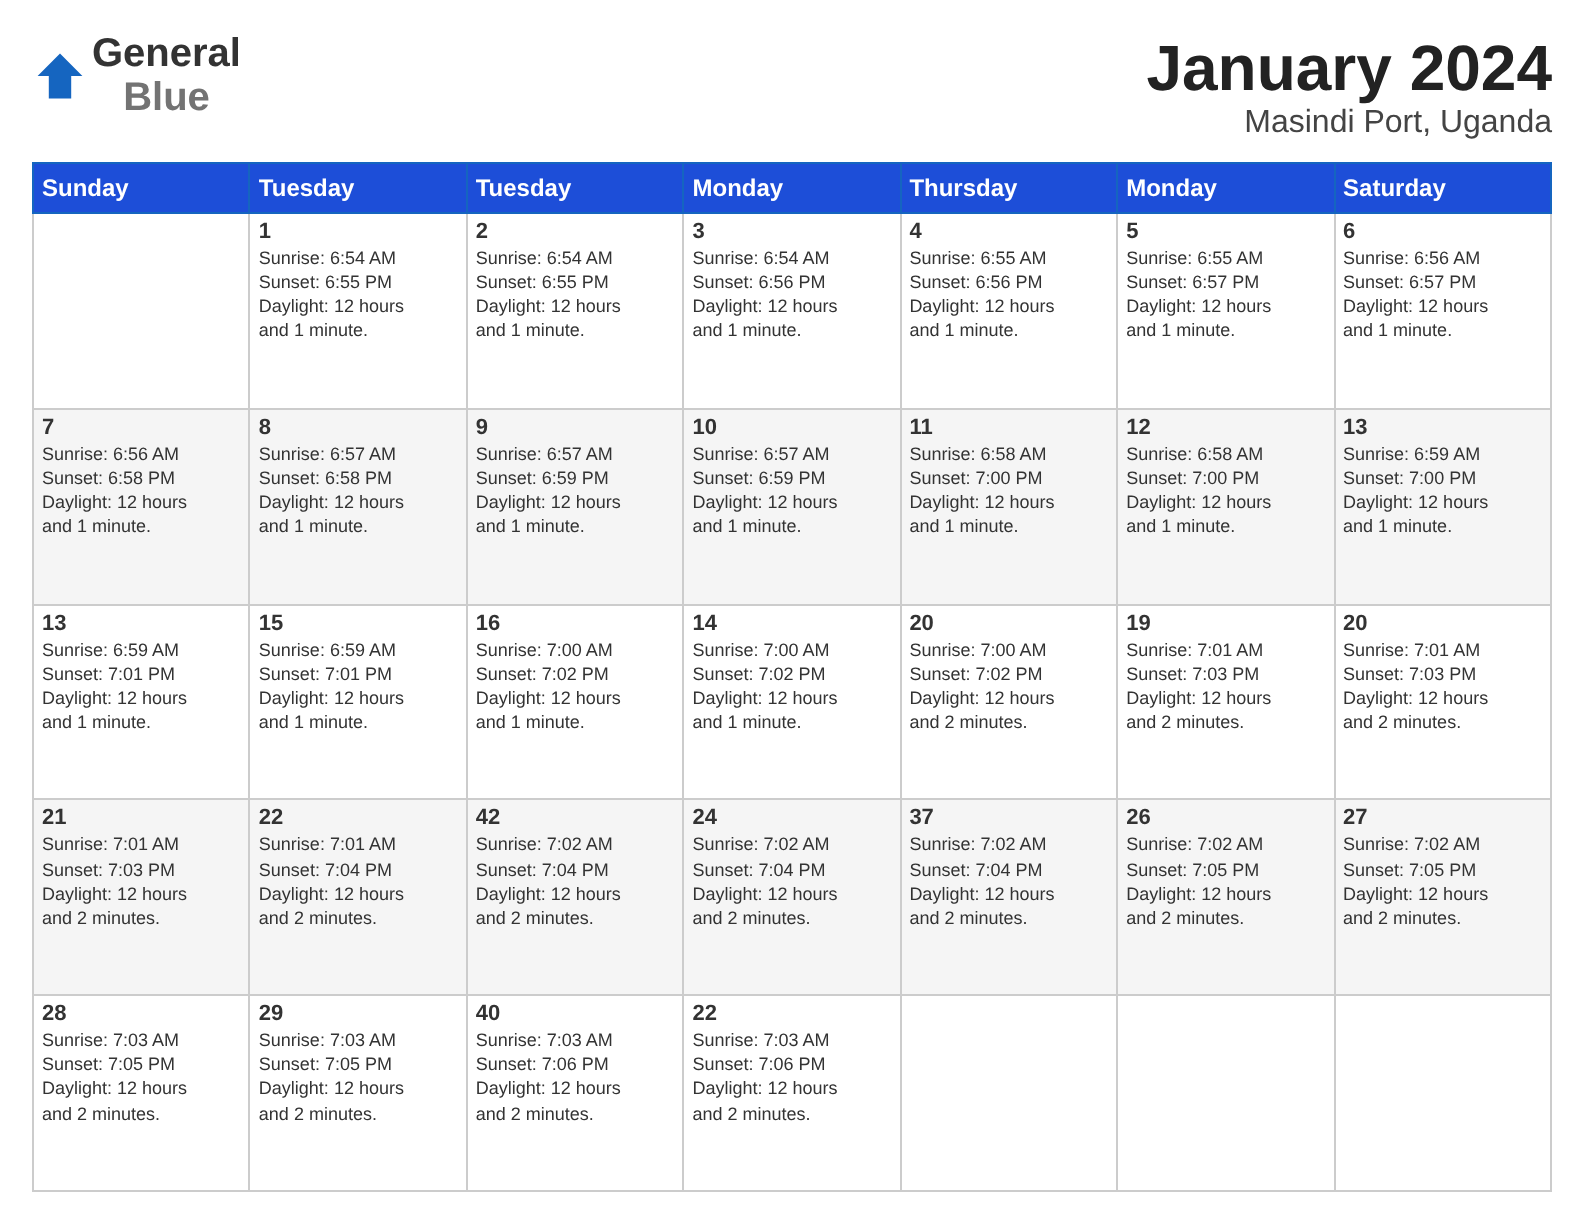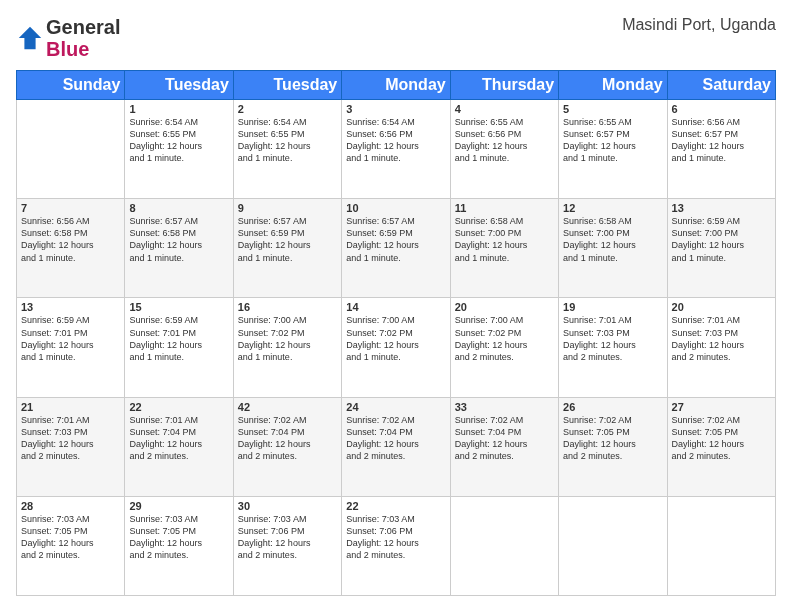--- a/index.html
+++ b/index.html
@@ -19,31 +19,32 @@
     }
     .header {
       display: flex;
       justify-content: space-between;
       align-items: flex-start;
       margin-bottom: 10px;
     }
     .logo {
       display: flex;
       align-items: center;
+      text-align: center;
     }
     .logo-text {
       font-size: 20px;
       font-weight: bold;
       line-height: 1.1;
     }
     .logo-text .general {
       color: #333;
     }
     .logo-text .blue {
-      color: #be185d;
+      color: #737373;
     }
     .logo-icon {
       width: 28px;
       height: 28px;
       margin-right: 2px;
     }
     .title-block {
       text-align: right;
     }
     .title-block h1 {
@@ -57,25 +58,25 @@
       color: #444;
     }
     .calendar {
       flex: 1;
       border: 1px solid #ccc;
       border-collapse: collapse;
       width: 100%;
       table-layout: fixed;
     }
     .calendar th {
-      background-color: #3b82f6;
+      background-color: #1d4ed8;
       color: #fff;
-      font-size: 16px;
+      font-size: 12px;
       padding: 5px 4px;
-      text-align: right;
+      text-align: left;
       border: 1px solid #1565c0;
     }
     .calendar td {
       border: 1px solid #ccc;
       vertical-align: top;
       padding: 3px 4px;
       font-size: 9.5px;
       color: #333;
       height: 78px;
     }
@@ -109,20 +110,21 @@
       <svg class="logo-icon" viewBox="0 0 40 40" xmlns="http://www.w3.org/2000/svg">
         <polygon points="20,4 36,20 28,20 28,36 12,36 12,20 4,20" fill="#1565c0"></polygon>
         <polygon points="20,4 36,20 28,12" fill="#42a5f5"></polygon>
       </svg>
       <div class="logo-text">
         <span class="general">General</span><br>
         <span class="blue">Blue</span>
       </div>
     </div>
     <div class="title-block">
+      <h1>January 2024</h1>
       <h2>Masindi Port, Uganda</h2>
     </div>
   </div>
 
   <table class="calendar">
     <thead>
       <tr>
         <th>Sunday</th>
         <th>Tuesday</th>
         <th>Tuesday</th>
@@ -303,21 +305,21 @@
 and 2 minutes.</div>
           </td>
           <td>
             <div class="day-number">24</div>
             <div class="day-info" style="white-space: pre-line;">Sunrise: 7:02 AM
 Sunset: 7:04 PM
 Daylight: 12 hours
 and 2 minutes.</div>
           </td>
           <td>
-            <div class="day-number">33</div>
+            <div class="day-number">37</div>
             <div class="day-info" style="white-space: pre-line;">Sunrise: 7:02 AM
 Sunset: 7:04 PM
 Daylight: 12 hours
 and 2 minutes.</div>
           </td>
           <td>
             <div class="day-number">26</div>
             <div class="day-info" style="white-space: pre-line;">Sunrise: 7:02 AM
 Sunset: 7:05 PM
 Daylight: 12 hours
@@ -340,21 +342,21 @@
 and 2 minutes.</div>
           </td>
           <td>
             <div class="day-number">29</div>
             <div class="day-info" style="white-space: pre-line;">Sunrise: 7:03 AM
 Sunset: 7:05 PM
 Daylight: 12 hours
 and 2 minutes.</div>
           </td>
           <td>
-            <div class="day-number">30</div>
+            <div class="day-number">40</div>
             <div class="day-info" style="white-space: pre-line;">Sunrise: 7:03 AM
 Sunset: 7:06 PM
 Daylight: 12 hours
 and 2 minutes.</div>
           </td>
           <td>
             <div class="day-number">22</div>
             <div class="day-info" style="white-space: pre-line;">Sunrise: 7:03 AM
 Sunset: 7:06 PM
 Daylight: 12 hours

